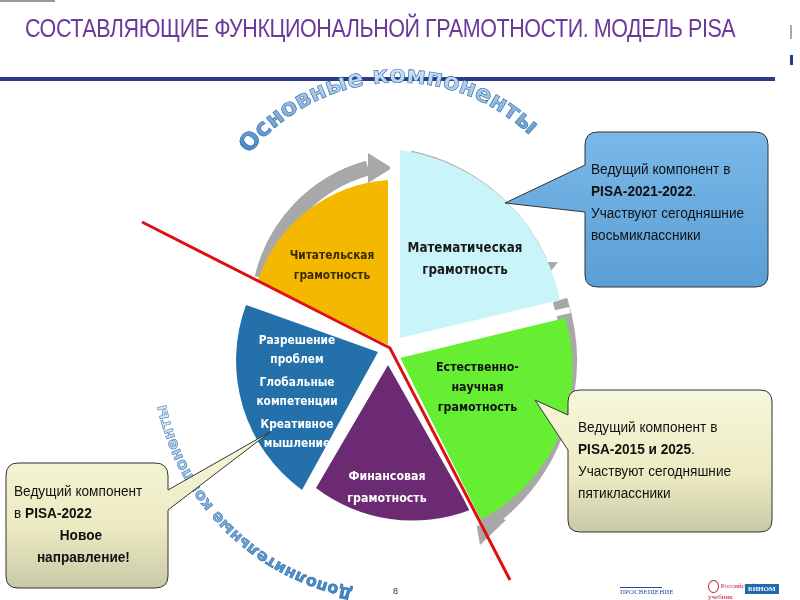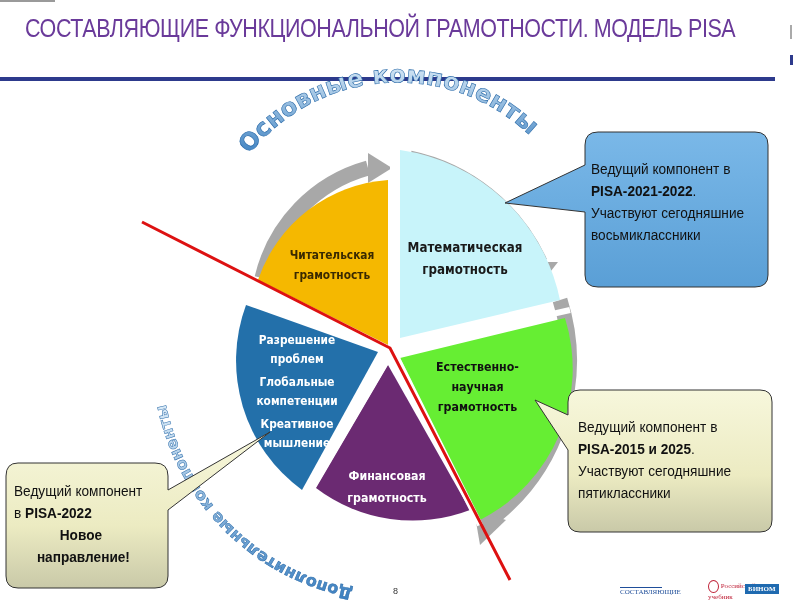--- a/index.html
+++ b/index.html
@@ -132,21 +132,21 @@
   <div>Ведущий компонент</div>
   <div><span>в </span><b>PISA-2022</b></div>
   <div style="padding-left:52px;"><b>Новое</b></div>
   <div style="padding-left:26px;"><b>направление!</b></div>
 </div>
 
 <div class="page-num">8</div>
 
 <div class="logo" style="left:620px;">
   <div style="width:42px;height:1px;background:#1f4e9a;margin-top:7px;"></div>
-  <span>СОСТАВЛЯЮЩИЕ</span>
+  <span>ПРОСВЕЩЕНИЕ</span>
 </div>
 <div class="logo" style="left:708px; color:#c0243a; width:52px;">
   <span style="display:inline-block;width:9px;height:11px;border:1px solid #c0243a;border-radius:50%;vertical-align:middle;"></span>
   <span>Российский учебник</span>
 </div>
 <div class="logo" style="left:745px; top:584px;">
   <span style="display:inline-block;background:#1f6ab0;color:#fff;padding:1px 3px;font-weight:bold;">БИНОМ</span>
 </div>
 
 </body></html>

